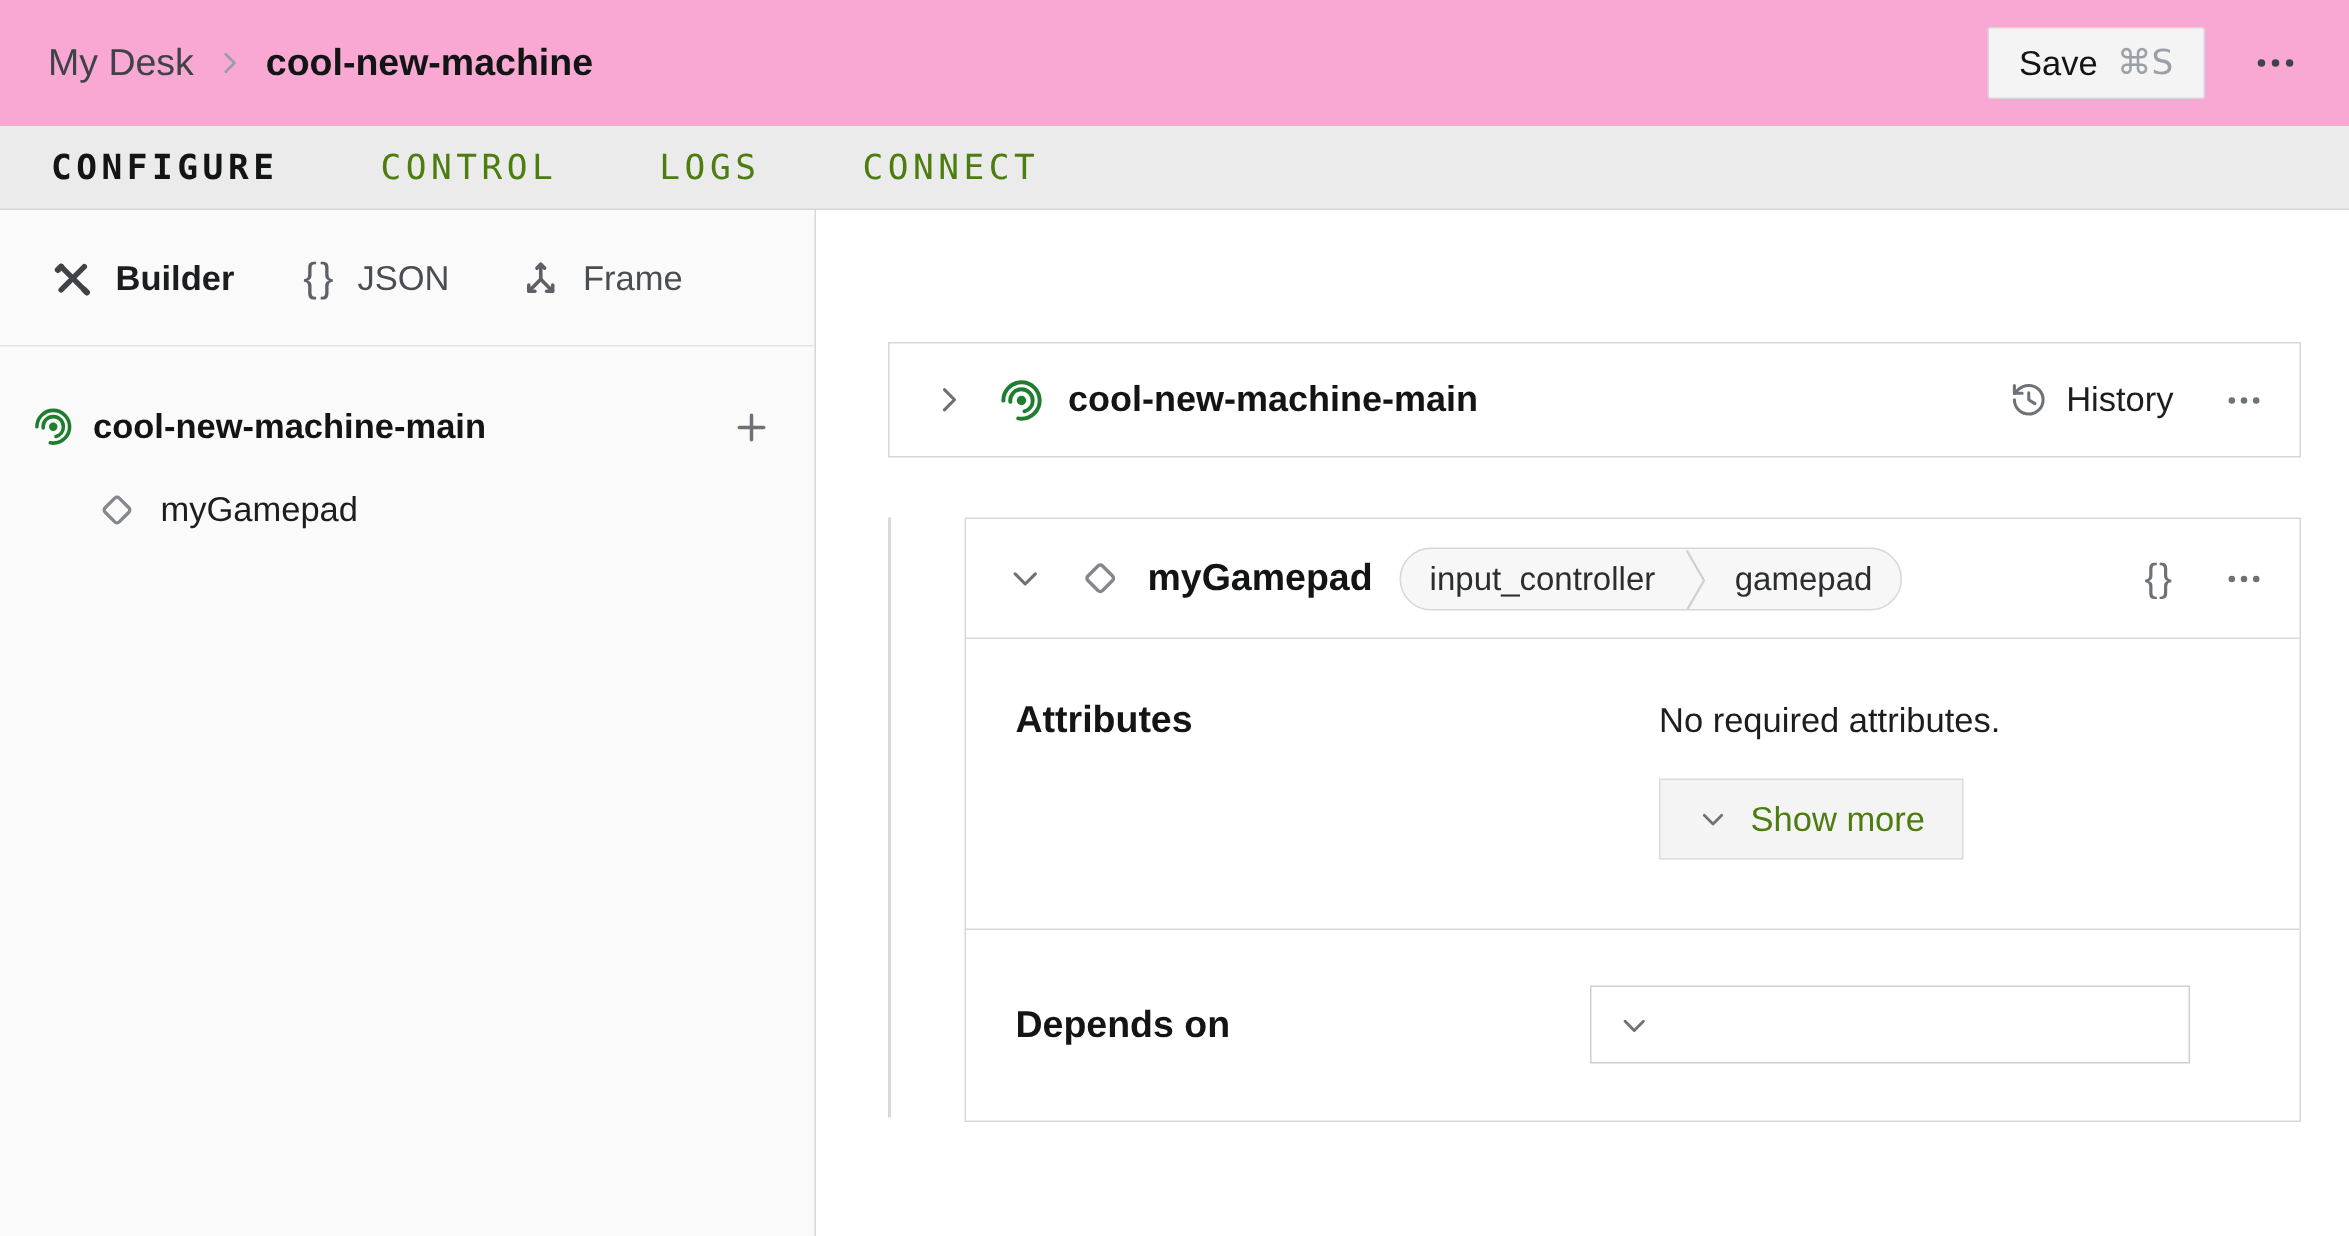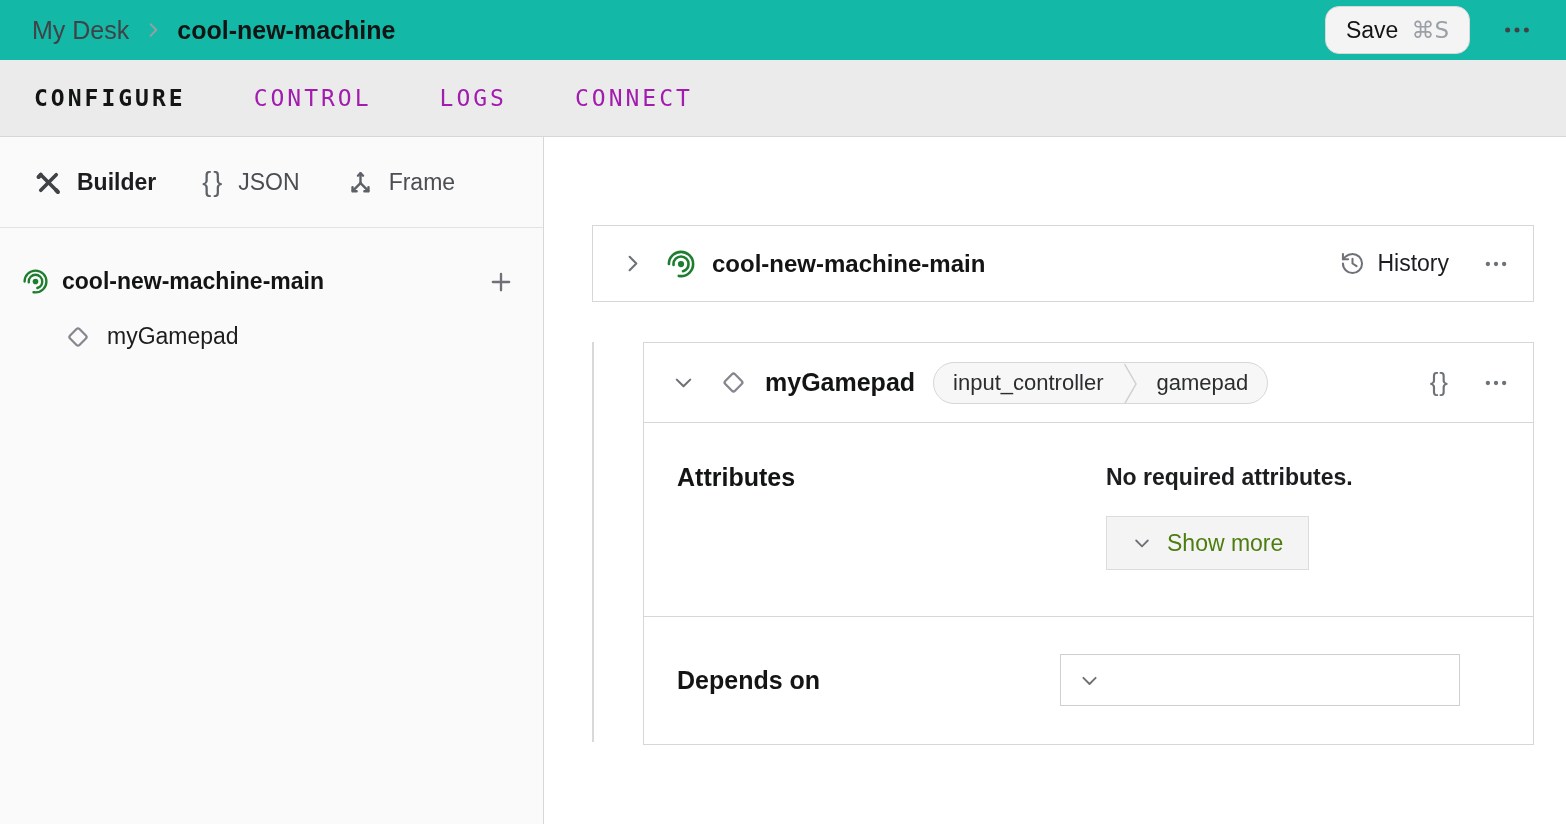--- a/index.html
+++ b/index.html
@@ -7,50 +7,50 @@
   body {
     font-family: "Liberation Sans", sans-serif;
     background: #ffffff;
     color: #131414;
     -webkit-font-smoothing: antialiased;
   }
   svg { display: block; }
 
   
   .topbar {
-    height: 60px; display: flex; align-items: center;
-    padding: 0 32px; background: #14b8a6;
+    height: 84px; display: flex; align-items: center;
+    padding: 0 32px; background: #f9a8d4;
   }
   .breadcrumb { display: flex; align-items: center; gap: 14px; }
   .crumb-parent { font-size: 25px; color: #3f4347; cursor: pointer; }
   .crumb-sep { color: #9b9ea3; }
   .crumb-current { font-size: 25px; font-weight: 700; color: #131414; }
   .live-badge {
     margin-left: 48px; height: 48px; display: flex; align-items: center; gap: 11px;
     padding: 0 17px; border-radius: 8px; cursor: pointer;
     background: #e3f3e3; border: 1px solid #9ed29e; color: #1e7b2e;
   }
   .live-badge .live-label { font-size: 23px; font-weight: 500; }
   .topbar-right { margin-left: auto; display: flex; align-items: center; gap: 30px; }
   .save-btn {
     height: 48px; display: flex; align-items: center; gap: 13px; padding: 0 20px;
-    background: #f4f4f4; border: 1px solid #d8d8d8; border-radius: 14px; cursor: pointer;
+    background: #f4f4f4; border: 1px solid #d8d8d8; border-radius: 2px; cursor: pointer;
   }
   .save-label { font-size: 23px; color: #131414; }
   .save-shortcut { font-size: 23px; color: #9ba0a6; font-family: "DejaVu Sans", sans-serif; }
   .icon-btn { background: none; border: none; cursor: pointer; color: #3f4347; padding: 2px; }
 
   
   .tabbar {
-    height: 77px; background: #ebebeb; border-bottom: 1px solid #d7d7d7;
+    height: 56px; background: #ebebeb; border-bottom: 1px solid #d7d7d7;
     display: flex; align-items: center; padding-left: 34px; gap: 68px;
   }
   .tab {
     font-family: "DejaVu Sans Mono", monospace;
-    font-size: 23px; letter-spacing: 3px; color: #a21caf;
+    font-size: 23px; letter-spacing: 3px; color: #4d7c0f;
     background: none; border: none; cursor: pointer; padding: 0;
   }
   .tab.active { font-weight: 700; color: #131414; }
 
   
   .content { display: flex; height: 800px; }
 
   
   .sidebar { width: 544px; background: #fafafa; border-right: 1px solid #d7d7d7; }
   .view-switcher {
@@ -103,21 +103,21 @@
     height: 42px; display: flex; align-items: center; border: 1px solid #d7d7d7;
     border-radius: 21px; background: #f7f7f7; overflow: hidden;
   }
   .chip-seg { font-size: 22px; color: #2b2d2f; padding: 0 19px; white-space: nowrap; }
   .chip-divider { align-self: stretch; }
   .comp-braces { background: none; border: none; cursor: pointer; font-size: 26px; letter-spacing: 1px; color: #6e7277; margin-left: 28px; font-family: inherit; }
 
   .section { display: grid; grid-template-columns: 383px 1fr; }
   .section-attributes { padding: 41px 22px 46px 33px; gap: 46px; }
   .section-label { font-size: 25px; font-weight: 700; color: #131414; line-height: 26px; }
-  .attr-empty { font-size: 23px; color: #1c1d1f; line-height: 26px; font-weight: bold; }
+  .attr-empty { font-size: 23px; color: #1c1d1f; line-height: 26px; }
   .show-more-btn {
     margin-top: 26px; height: 54px; display: inline-flex; align-items: center; gap: 15px;
     padding: 0 25px; background: #f4f4f4; border: 1px solid #dcdcdc; cursor: pointer;
     font-size: 23px; color: #4d7c0f; font-family: inherit; width: fit-content;
   }
   .show-more-btn .chev { color: #6e7277; }
   .section-depends { border-top: 1px solid #d7d7d7; padding: 37px 22px 38px 33px; align-items: center; }
   .select-box {
     width: 400px; height: 52px; display: flex; align-items: center;
     border: 1px solid #cfcfcf; background: #ffffff; padding: 0 16px 0 18px; cursor: pointer;

